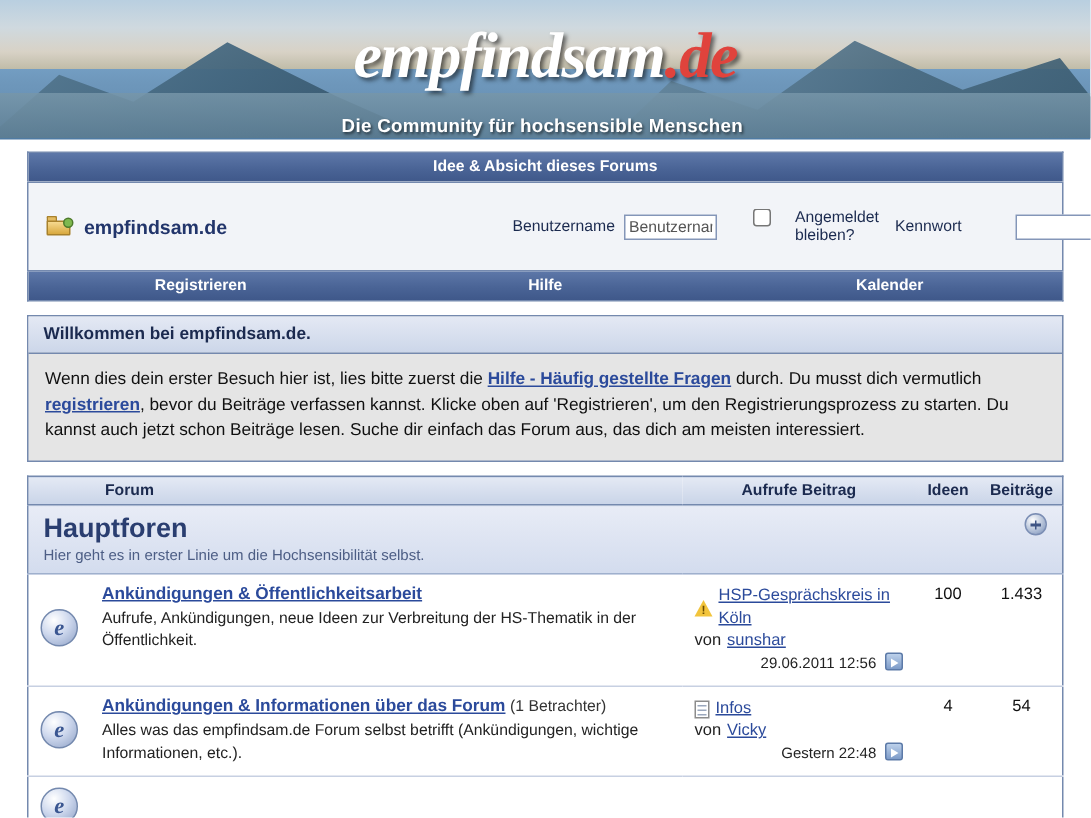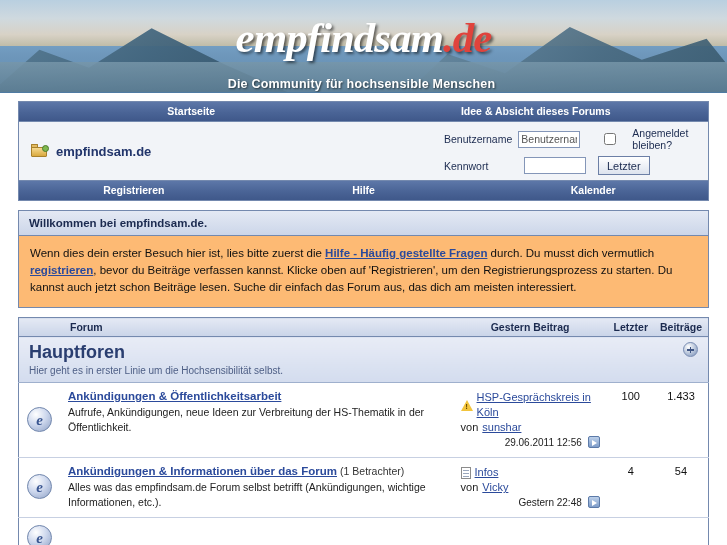--- a/index.html
+++ b/index.html
@@ -127,48 +127,47 @@
     background:#e3bb62; border:1px solid #a8812c; border-bottom:none; border-radius:1px 1px 0 0;
   }
   .site-icon .dot {
     position:absolute; right:0px; top:1px; width:7px;height:7px;border-radius:50%;
     background:#7fb84f; border:1px solid #4d7a2b;
   }
   .loginbox {
     width: 272px;
     padding: 6px 8px 6px 8px;
     display: flex;
-    flex-direction: column;
     justify-content: center;
     gap: 5px;
   }
   .login-line { display: flex; align-items: center; gap: 6px; }
   .login-label { font-size: 10.5px; color: #1b2a4f; width: 74px; }
   .login-input {
     width: 62px; height: 17px; font-size: 10.5px;
     border: 1px solid #8496b8; background: #ffffff;
     padding: 0 2px; color: #333; font-family: "Liberation Sans", sans-serif;
   }
   .login-input.user { color: #555; }
-  .checkbox-wrap { display:flex; align-items:center; gap:16px; margin-left: 18px; }
+  .checkbox-wrap { display:flex; align-items:flex-start; gap:16px; margin-left: 18px; }
   .checkbox-wrap input { width: 12px; height: 12px; margin:0; }
   .checkbox-wrap label { font-size: 10.5px; color:#1b2a4f; }
   .btn-login {
     height: 19px; padding: 0 8px; font-size: 11px;
     border: 1px solid #6c7fa6;
     background: linear-gradient(to bottom,#ffffff,#dde3ee);
     color:#1b2a4f; cursor:pointer; font-family:"Liberation Sans", sans-serif;
     margin-left: 6px;
   }
 
   
   .panel {
     margin-top: 9px;
     border: 1px solid #7489ae;
-    background: #fdba74;
+    background: #e5e5e5;
   }
   .panel-head {
     background: linear-gradient(to bottom,#e4e9f4,#ccd6e9);
     border-bottom: 1px solid #7489ae;
     padding: 6px 10px;
     font-size: 11.5px;
     font-weight: bold;
     color: #1b2a4f;
   }
   .panel-body {
@@ -295,21 +294,20 @@
       <div class="logo-text">
         <span>empfindsam</span><span class="de">.</span><span class="de">de</span>
         <span class="logo-sub">Die Community für hochsensible Menschen</span>
       </div>
     </div>
   </div>
 
   <div class="content">
 
     <div class="navbar">
-      <div class="nav-cell">Startseite</div>
       <div class="nav-cell">Idee &amp; Absicht dieses Forums</div>
     </div>
 
     <div class="loginrow">
       <div class="site-title">
         <span class="site-icon">
           <span class="tab"></span>
             <span class="folder"></span>
             <span class="dot"></span>
         </span>
@@ -343,22 +341,22 @@
       <div class="panel-body">
         <span>Wenn dies dein erster Besuch hier ist, lies bitte zuerst die </span><a href="#">Hilfe - Häufig gestellte Fragen</a><span> durch. Du musst dich vermutlich </span><a href="#">registrieren</a><span>, bevor du Beiträge verfassen kannst. Klicke oben auf 'Registrieren', um den Registrierungsprozess zu starten. Du kannst auch jetzt schon Beiträge lesen. Suche dir einfach das Forum aus, das dich am meisten interessiert.</span>
       </div>
     </div>
 
     <table class="forum-table">
       <thead>
         <tr>
           <th class="col-icon"></th>
           <th class="col-forum left">Forum</th>
-          <th class="col-last">Gestern Beitrag</th>
-          <th class="col-topics">Letzter</th>
+          <th class="col-last">Aufrufe Beitrag</th>
+          <th class="col-topics">Ideen</th>
           <th class="col-posts">Beiträge</th>
         </tr>
       </thead>
       <tbody>
         <tr class="cat-row">
           <td colspan="5">
             <div class="cat-collapse"></div>
             <div class="cat-title">Hauptforen</div>
             <div class="cat-sub">Hier geht es in erster Linie um die Hochsensibilität selbst.</div>
           </td>

